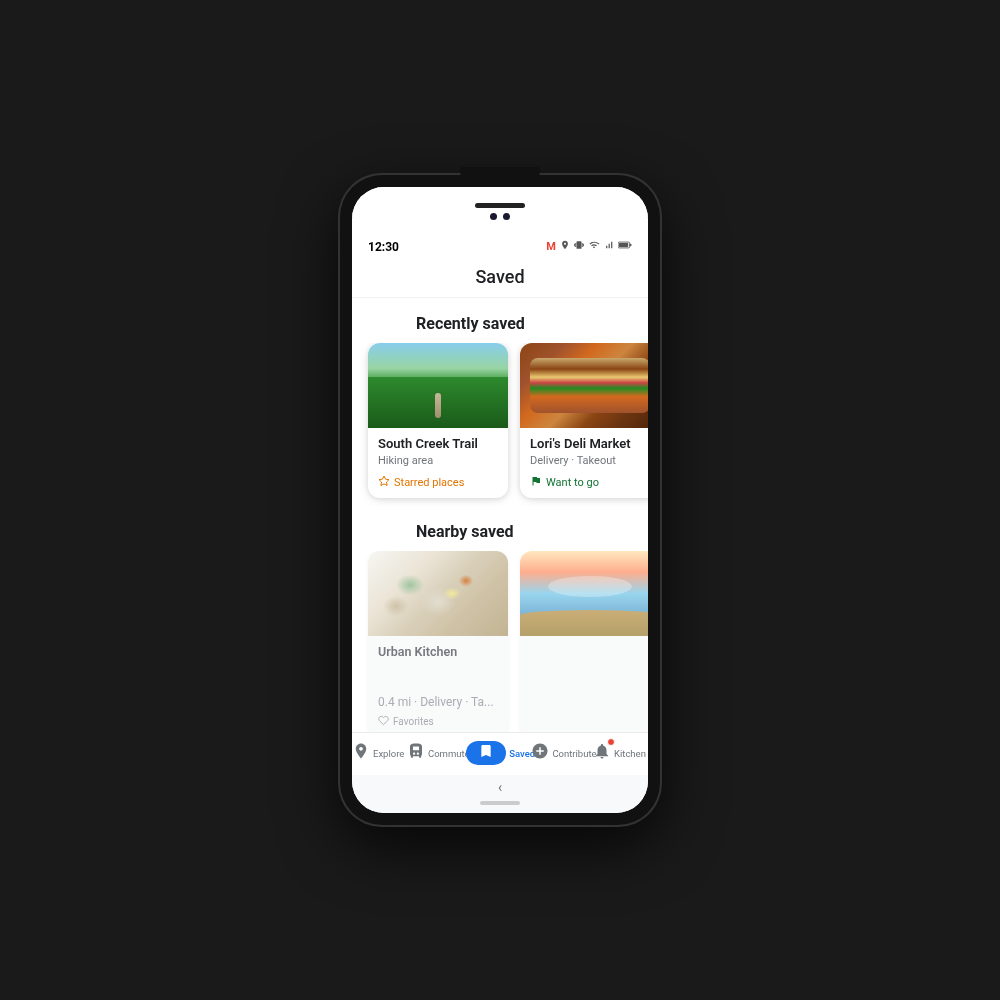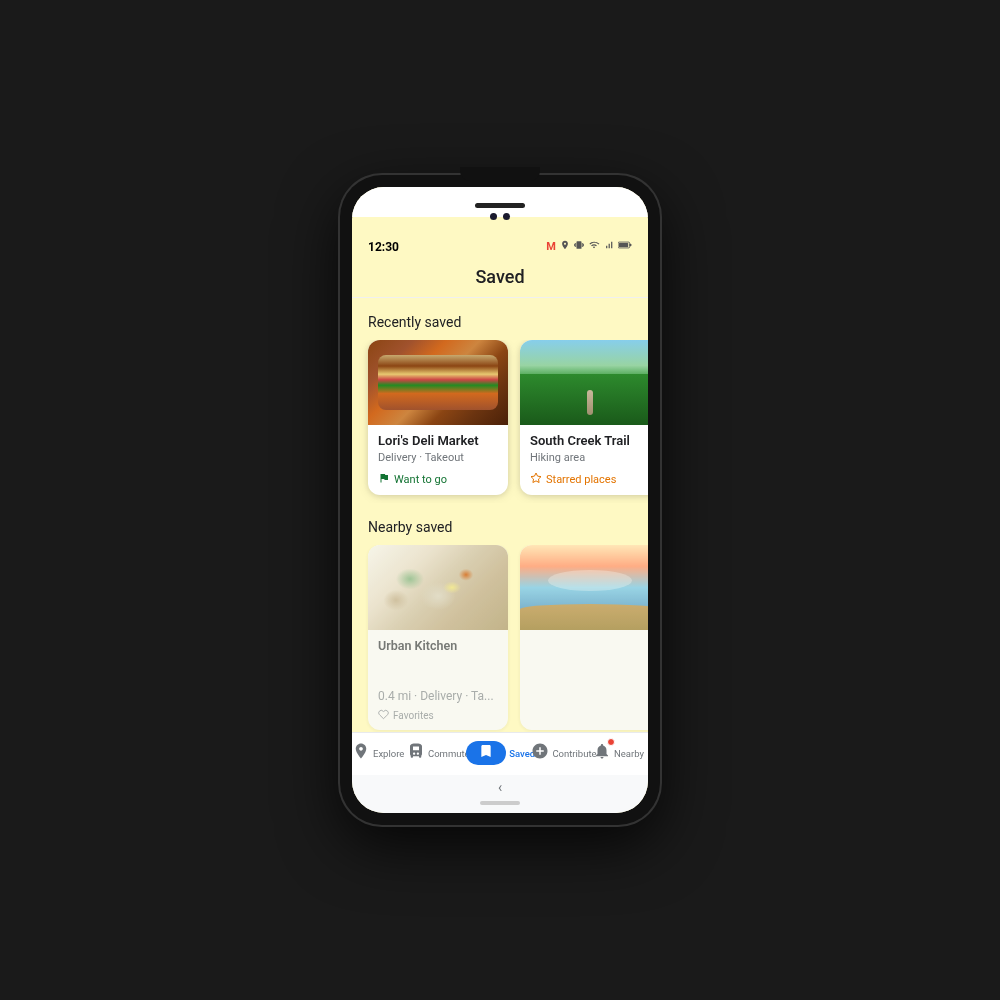--- a/index.html
+++ b/index.html
@@ -18,21 +18,21 @@
       background: #111;
       border-radius: 42px;
       padding: 12px;
       box-shadow: 0 0 0 2px #333, 0 20px 60px rgba(0,0,0,0.8);
       position: relative;
     }
 
     .phone-inner {
       width: 100%;
       height: 100%;
-      background: #fef9c3;
+      background: #ffffff;
       border-radius: 32px;
       overflow: hidden;
       display: flex;
       flex-direction: column;
       position: relative;
     }
 
     
     .camera-notch {
       position: absolute;
@@ -113,24 +113,25 @@
     .content {
       flex: 1;
       overflow-y: auto;
       overflow-x: hidden;
       padding-bottom: 8px;
     }
 
     .content::-webkit-scrollbar { display: none; }
 
     .section-title {
-      font-size: 14px;
-      font-weight: 400;
+      font-size: 16px;
+      font-weight: 700;
       color: #202124;
       padding: 16px 16px 10px;
+      margin-left: 48px;
     }
 
     
     .cards-row {
       display: flex;
       gap: 12px;
       padding: 0 16px 8px;
       overflow-x: auto;
     }
 
@@ -452,53 +453,53 @@
     <div class="app-header">
       <h1 class="app-title">Saved</h1>
     </div>
 
     <div class="content">
 
       <div>
         <div class="section-title">Recently saved</div>
 
         <div class="cards-row">
+
+          <div class="saved-card">
+            <div class="trail-img"></div>
+            <div class="card-info">
+              <div class="card-name">South Creek Trail</div>
+              <div class="card-subtitle">Hiking area</div>
+              <div class="card-tag tag-starred">
+                <span>
+                  <svg width="12" height="12" viewBox="0 0 24 24" fill="none" stroke="#E37400" stroke-width="2">
+                      <polygon points="12,2 15.09,8.26 22,9.27 17,14.14 18.18,21.02 12,17.77 5.82,21.02 7,14.14 2,9.27 8.91,8.26"></polygon>
+                    </svg>
+                </span>
+                <span>Starred places</span>
+              </div>
+            </div>
+          </div>
 
           <div class="saved-card">
             <div class="sandwich-img"></div>
             <div class="card-info">
               <div class="card-name">Lori's Deli Market</div>
               <div class="card-subtitle">Delivery · Takeout</div>
               <div class="card-tag tag-want-to-go">
                 <span>
                   <svg width="12" height="12" viewBox="0 0 24 24" fill="#137333">
                       <path d="M14.4 6L14 4H5v17h2v-7h5.6l.4 2h7V6z"></path>
                     </svg>
                 </span>
                 <span>Want to go</span>
               </div>
             </div>
           </div>
 
-          <div class="saved-card">
-            <div class="trail-img"></div>
-            <div class="card-info">
-              <div class="card-name">South Creek Trail</div>
-              <div class="card-subtitle">Hiking area</div>
-              <div class="card-tag tag-starred">
-                <span>
-                  <svg width="12" height="12" viewBox="0 0 24 24" fill="none" stroke="#E37400" stroke-width="2">
-                      <polygon points="12,2 15.09,8.26 22,9.27 17,14.14 18.18,21.02 12,17.77 5.82,21.02 7,14.14 2,9.27 8.91,8.26"></polygon>
-                    </svg>
-                </span>
-                <span>Starred places</span>
-              </div>
-            </div>
-          </div>
-
         </div>
       </div>
 
       <div>
         <div class="section-title">Nearby saved</div>
 
         <div class="cards-row">
 
           <div class="nearby-card">
             <div class="kitchen-img"></div>
@@ -569,21 +570,21 @@
         <span class="nav-label">Contribute</span>
       </div>
 
       <div class="nav-item">
         <span class="nav-icon" style="position:relative;">
           <svg width="18" height="18" viewBox="0 0 24 24" fill="#70757a">
               <path d="M12 22c1.1 0 2-.9 2-2h-4c0 1.1.9 2 2 2zm6-6v-5c0-3.07-1.64-5.64-4.5-6.32V4c0-.83-.67-1.5-1.5-1.5s-1.5.67-1.5 1.5v.68C7.63 5.36 6 7.92 6 11v5l-2 2v1h16v-1l-2-2z"></path>
             </svg>
           <span class="notification-badge"></span>
         </span>
-        <span class="nav-label">Nearby</span>
+        <span class="nav-label">Kitchen</span>
       </div>
 
     </div>
 
     <div class="gesture-bar-area">
       <span class="back-chevron">‹</span>
       <div class="gesture-bar"></div>
     </div>
 
   </div>

